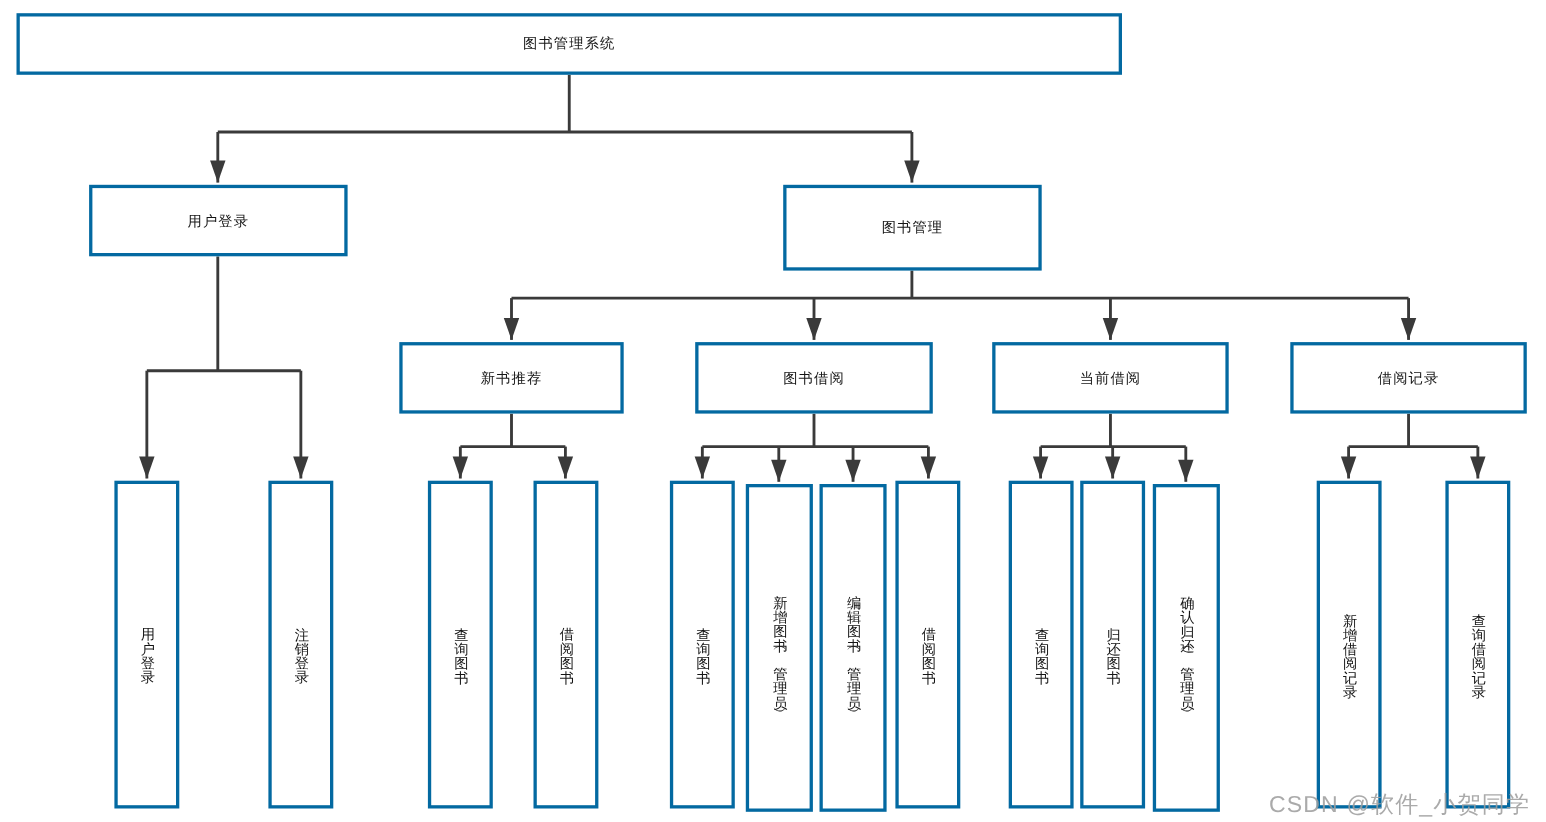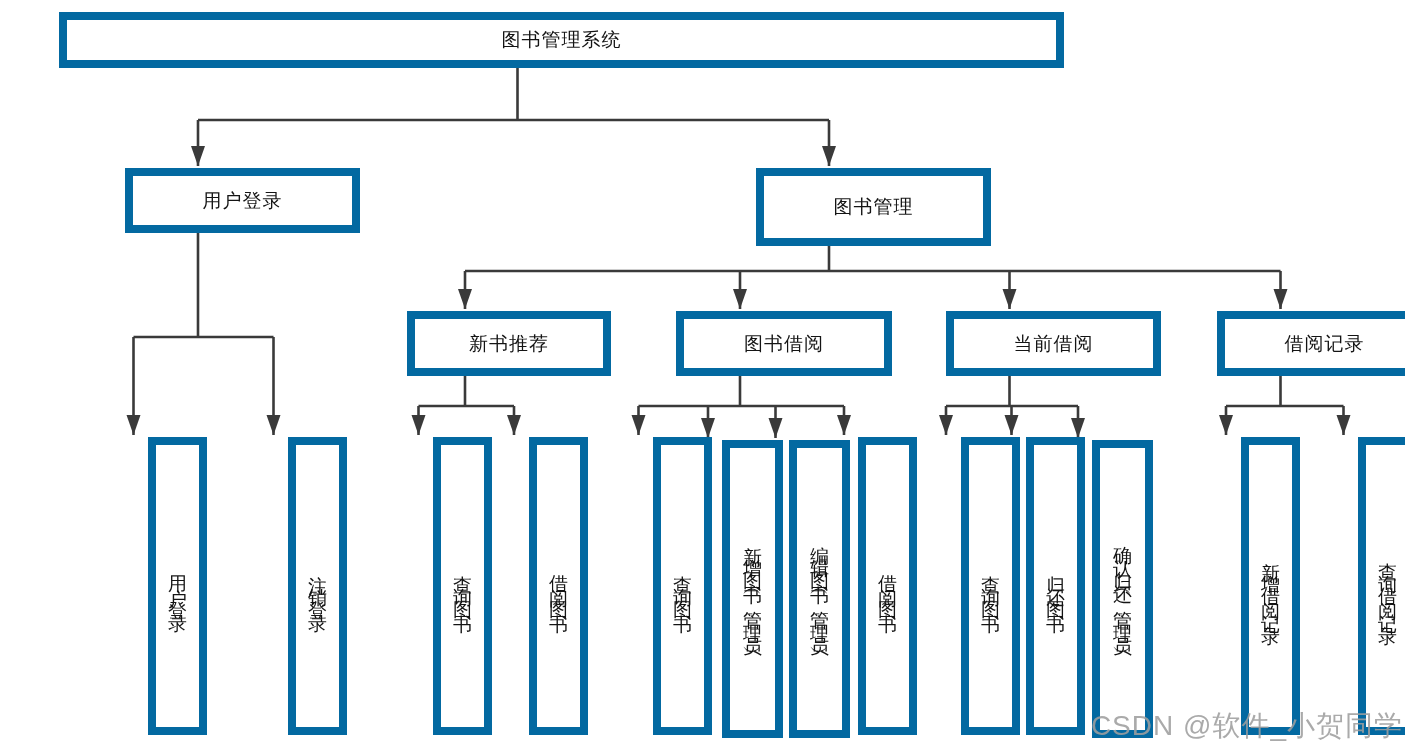--- a/index.html
+++ b/index.html
@@ -3,32 +3,32 @@
 <meta charset="utf-8">
 <style>
   html,body{margin:0;padding:0;background:#ffffff;}
   .stage{
     position:relative;width:1405px;height:747px;background:#ffffff;overflow:hidden;
     font-family:"Liberation Sans","DejaVu Sans",sans-serif;
   }
   .wires{position:absolute;left:0;top:0;}
   .wire{stroke:#3a3a3a;stroke-width:2.6;fill:none;}
   .box{
-    position:absolute;box-sizing:border-box;border:8px solid #0369a1;background:#fff;
+    position:absolute;box-sizing:border-box;border:3px solid #0369a1;background:#fff;
     display:flex;align-items:center;justify-content:center;
-    color:#141414;font-size:19px;letter-spacing:1px;margin-left:44px;
+    color:#141414;font-size:13px;letter-spacing:1px;
   }
   .box.h span{white-space:nowrap;}
   .box.v span{
     writing-mode:vertical-rl;text-orientation:mixed;
     letter-spacing:13px;line-height:1.15;white-space:nowrap;
   }
   .watermark{
-    position:absolute;right:2px;bottom:2px;
-    font-size:28px;color:rgba(158,158,158,0.88);letter-spacing:1px;
+    position:absolute;right:14px;bottom:2px;
+    font-size:21px;color:rgba(158,158,158,0.88);letter-spacing:1px;
     white-space:nowrap;
   }
 </style>
 </head>
 <body>
 
 <div class="stage">
 
   <svg class="wires" width="1405" height="747" viewBox="0 0 1405 747">
     <defs>

